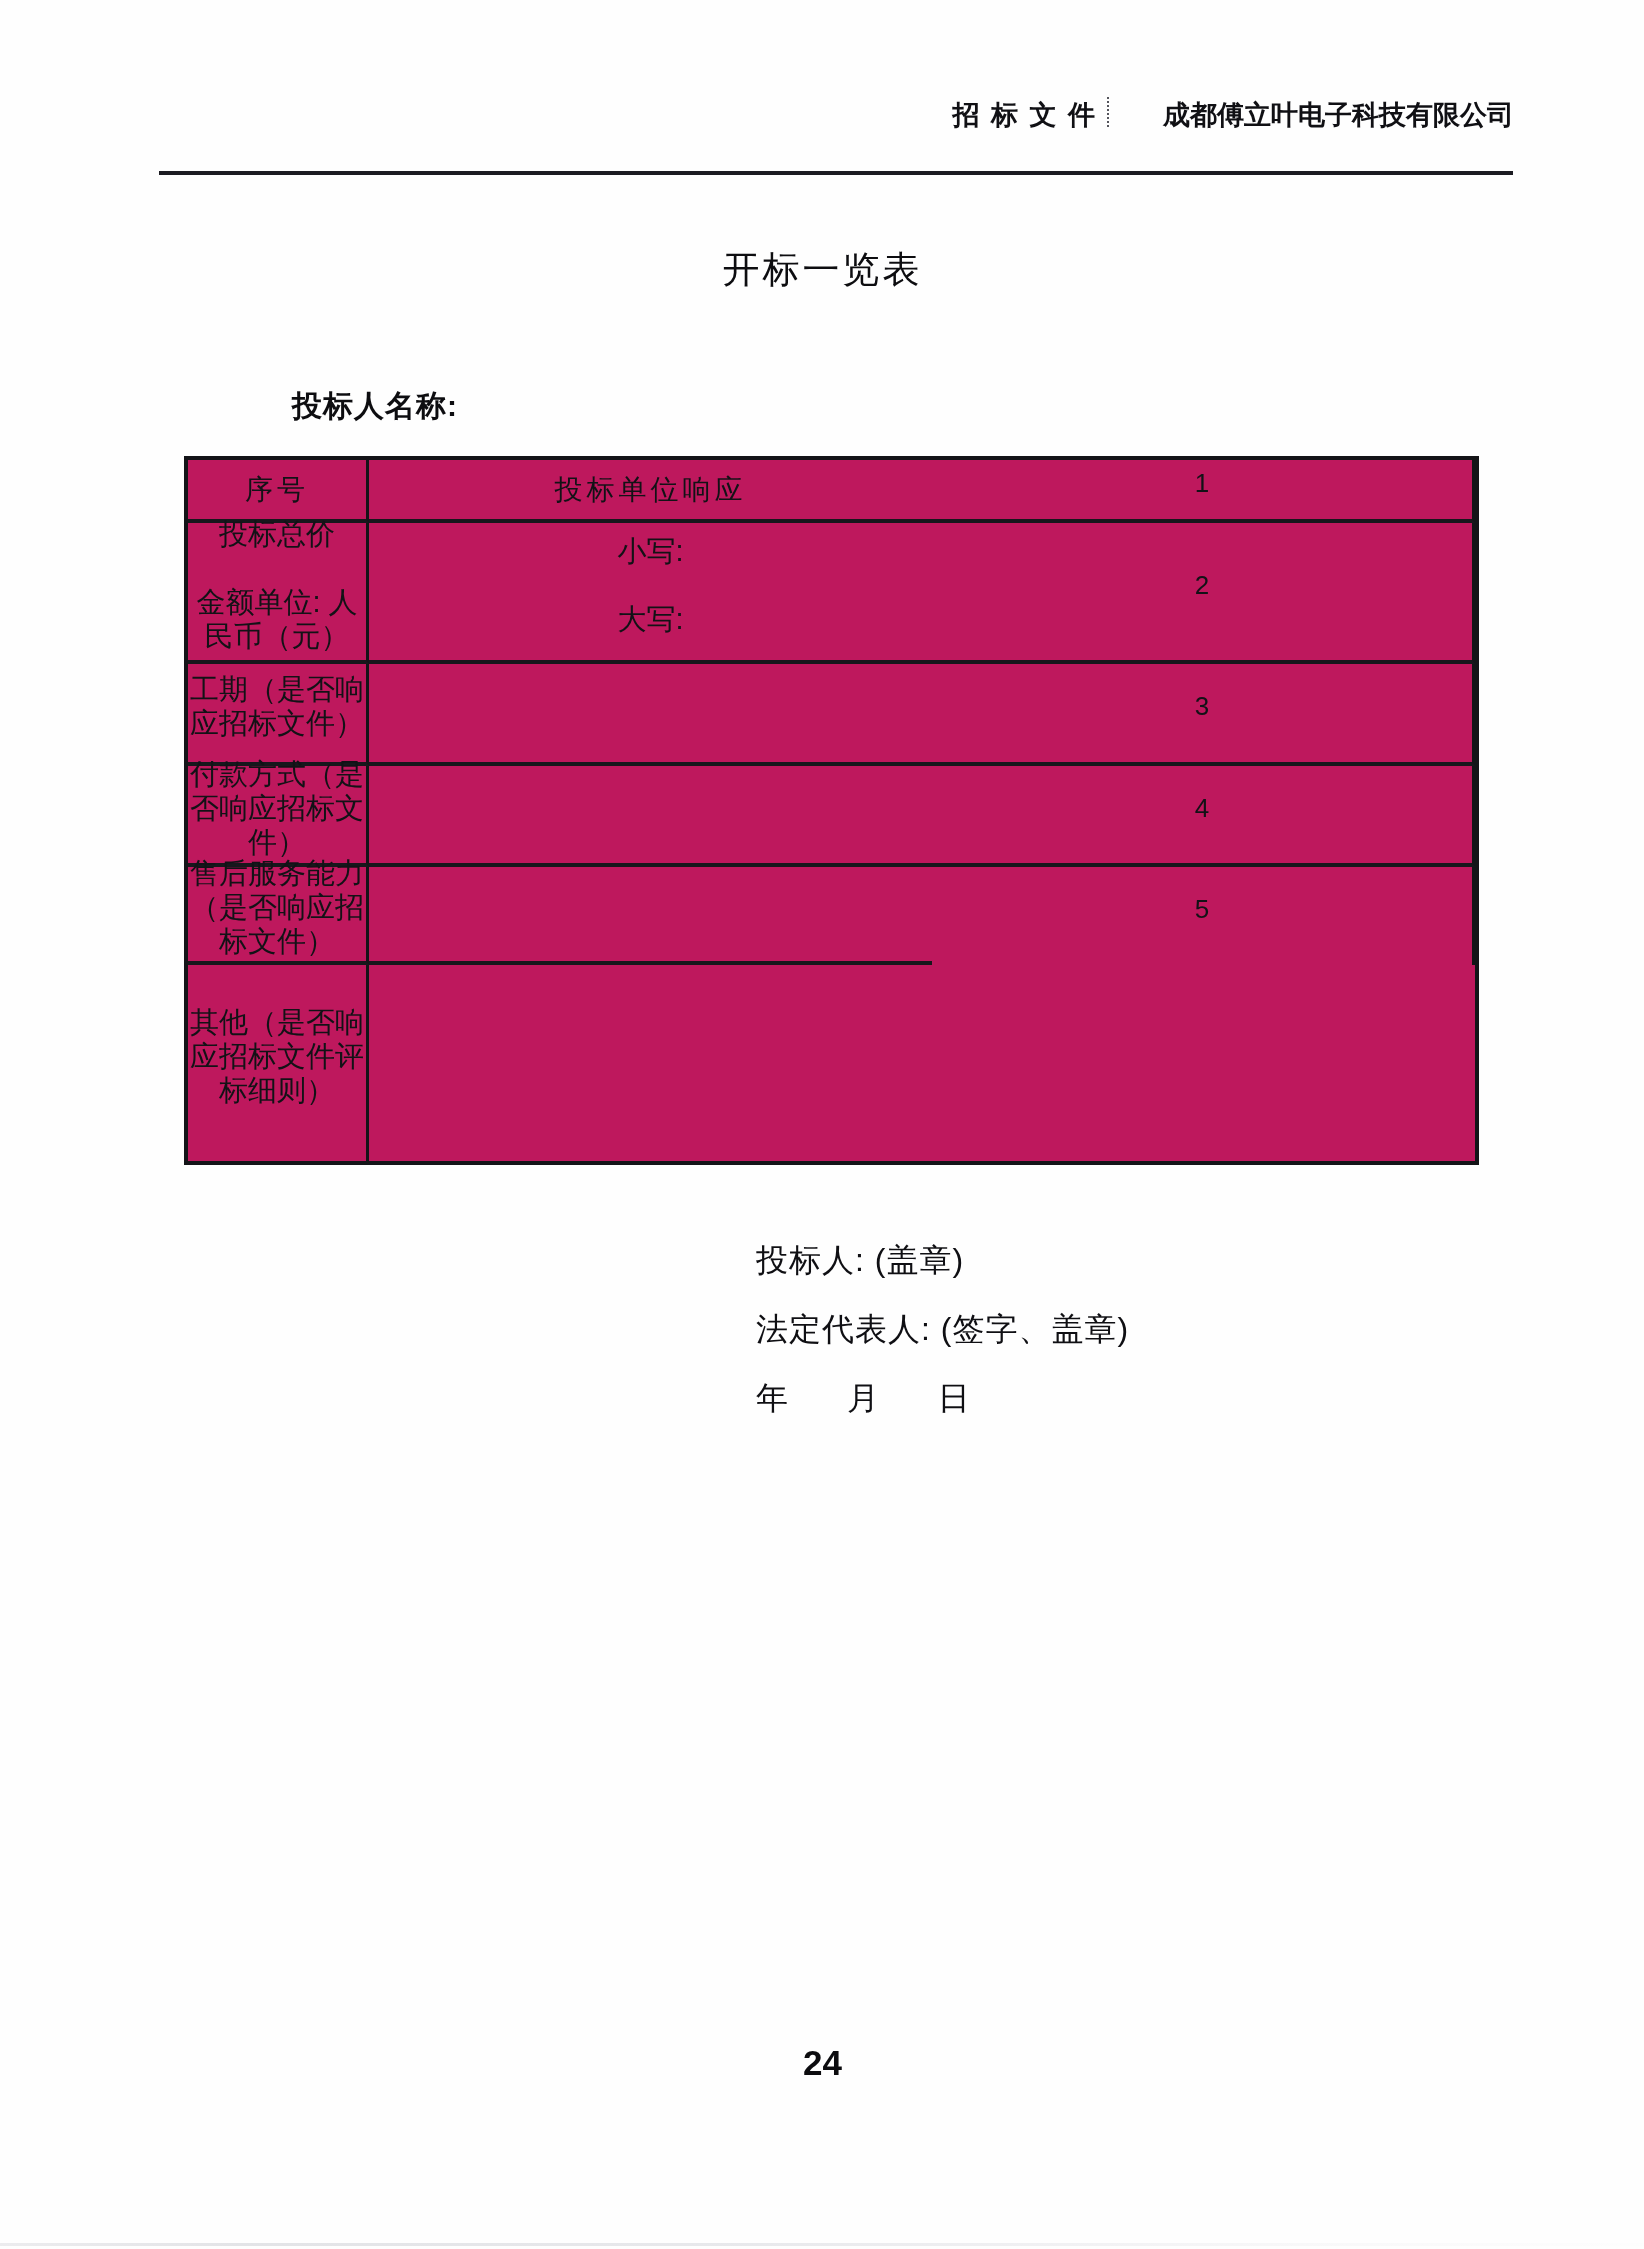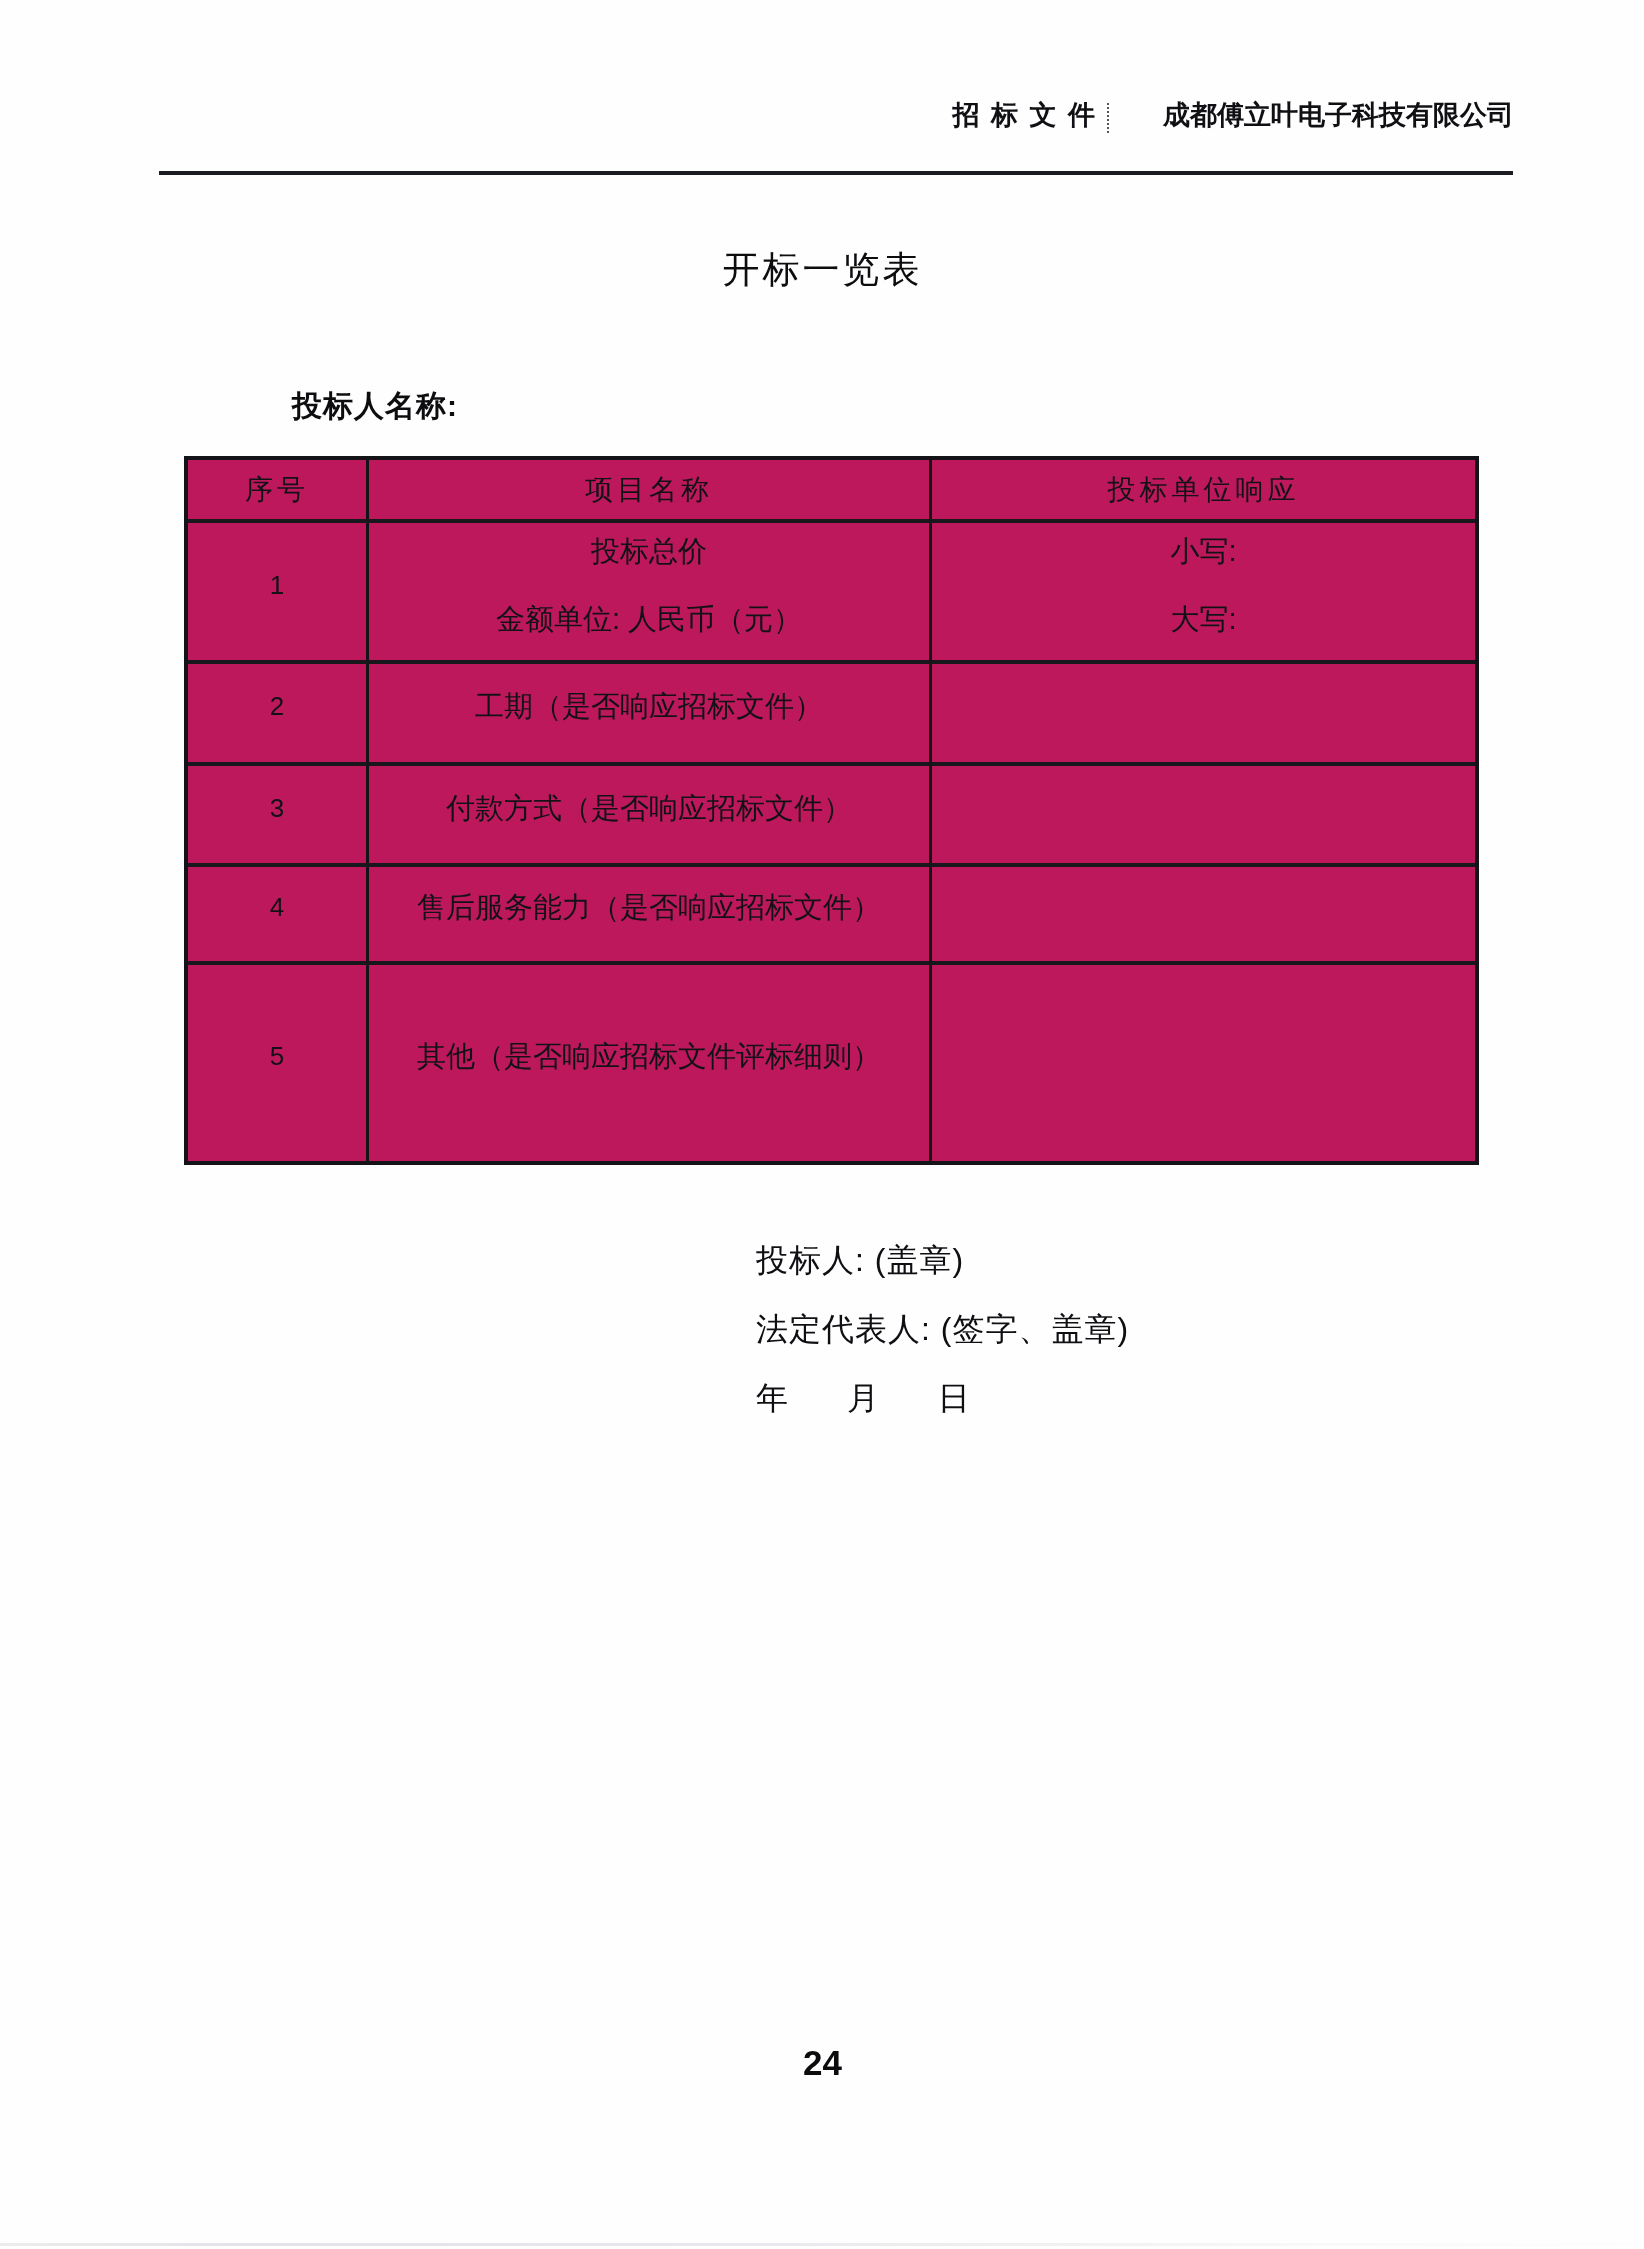--- a/index.html
+++ b/index.html
@@ -9,21 +9,21 @@
     position: relative;
     font-family: "Liberation Sans", sans-serif;
     color: #101014;
     overflow: hidden;
   }
   .page { position: absolute; inset: 0; background: #fefefe; }
 
   
   .doc-header {
     position: absolute; top: 97px; right: 131px;
-    display: flex; align-items: flex-end;
+    display: flex; align-items: flex-start;
     font-weight: bold; font-size: 27px; color: #101014;
     white-space: pre;
   }
   .doc-type { letter-spacing: 2px; }
   .header-sep {
     width: 0; height: 30px;
     border-left: 2px dotted #55555c;
     margin: 0 16px 0 10px;
   }
   .company { letter-spacing: 0px; margin-left: 38px; }
@@ -117,21 +117,20 @@
   </div>
   <div class="header-rule"></div>
 
   <h1 class="doc-title">开标一览表</h1>
 
   <div class="bidder-label">投标人名称:</div>
 
   <div class="bid-table">
 
     <div class="cell head">序号</div>
-    <div class="cell head">项目名称</div>
     <div class="cell head last-col">投标单位响应</div>
 
     <div class="cell body num">1</div>
     <div class="cell body two-line">
       <span>投标总价</span>
       <span>金额单位: 人民币（元）</span>
     </div>
     <div class="cell body two-line last-col">
       <span>小写:</span>
       <span>大写:</span>

